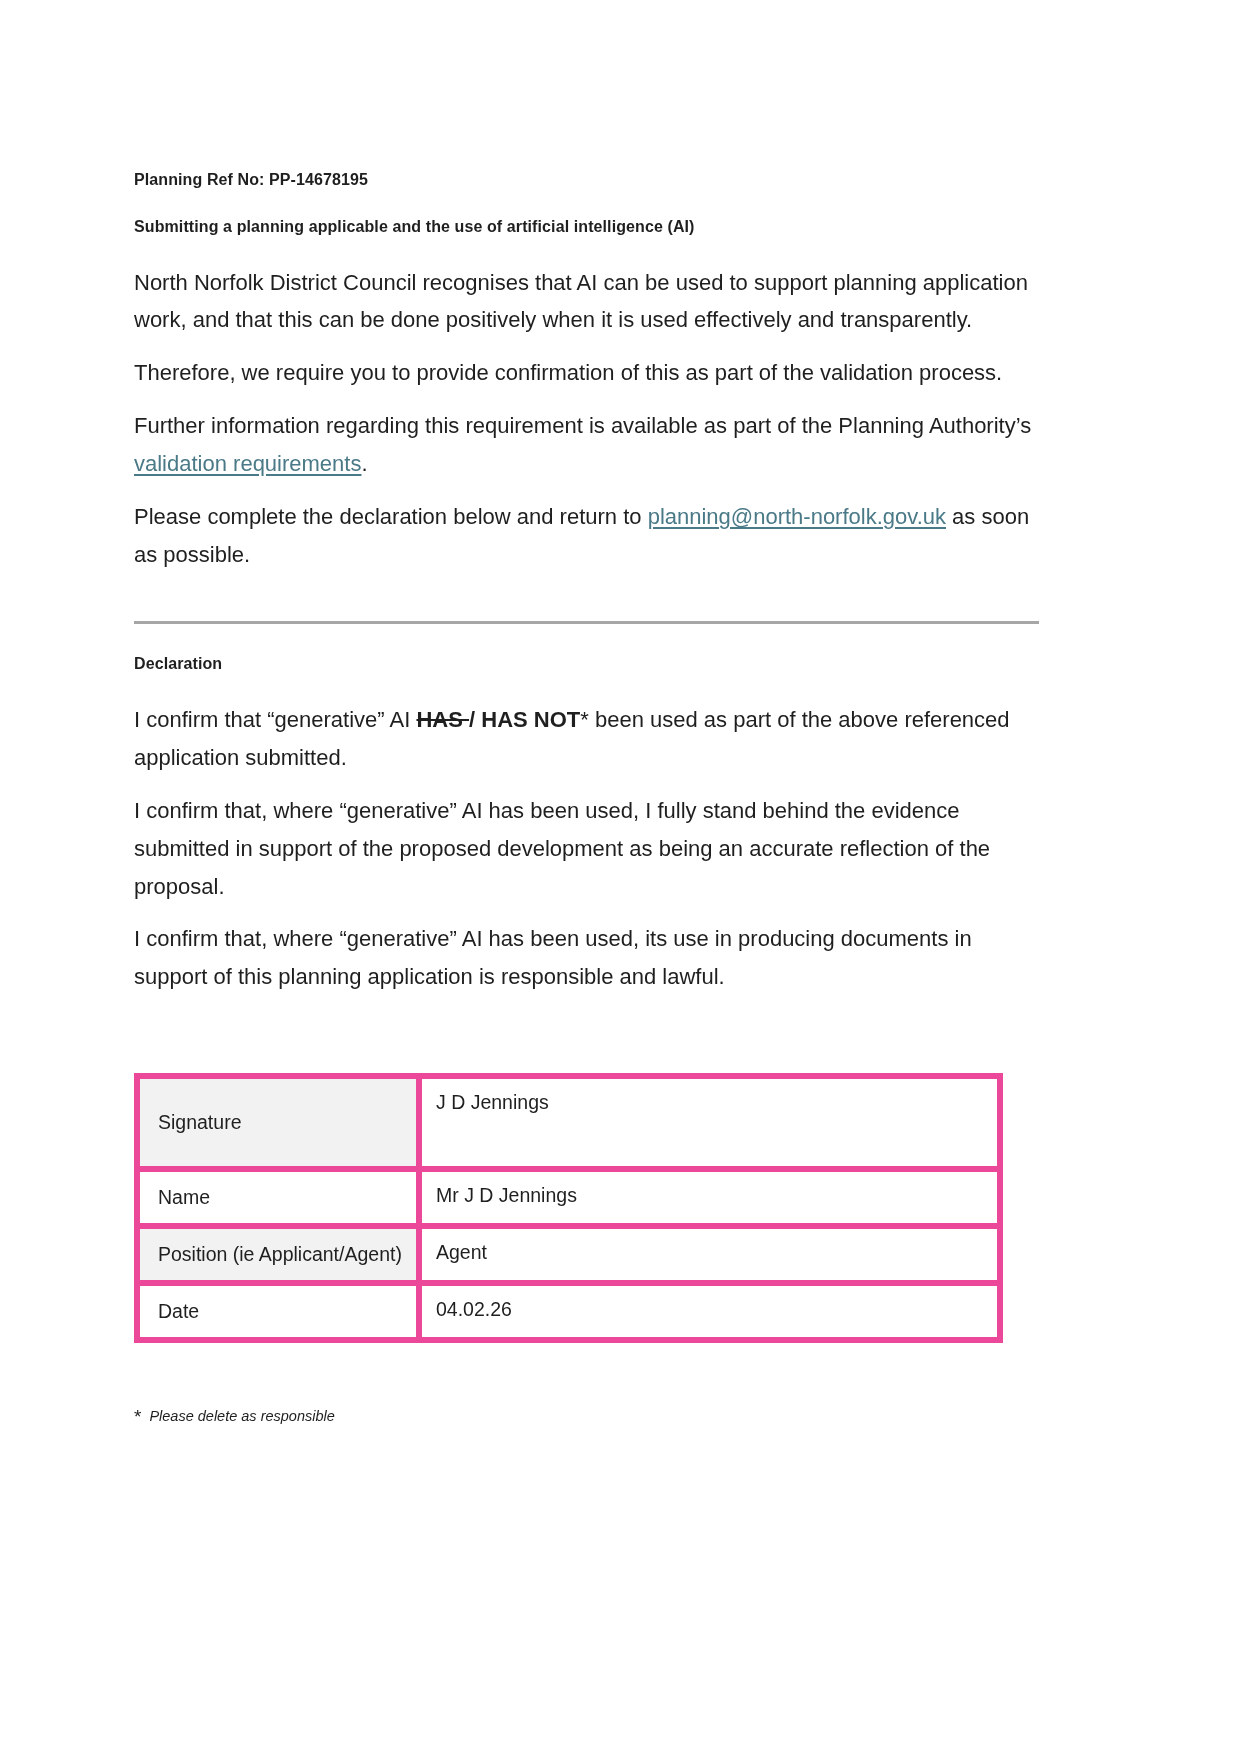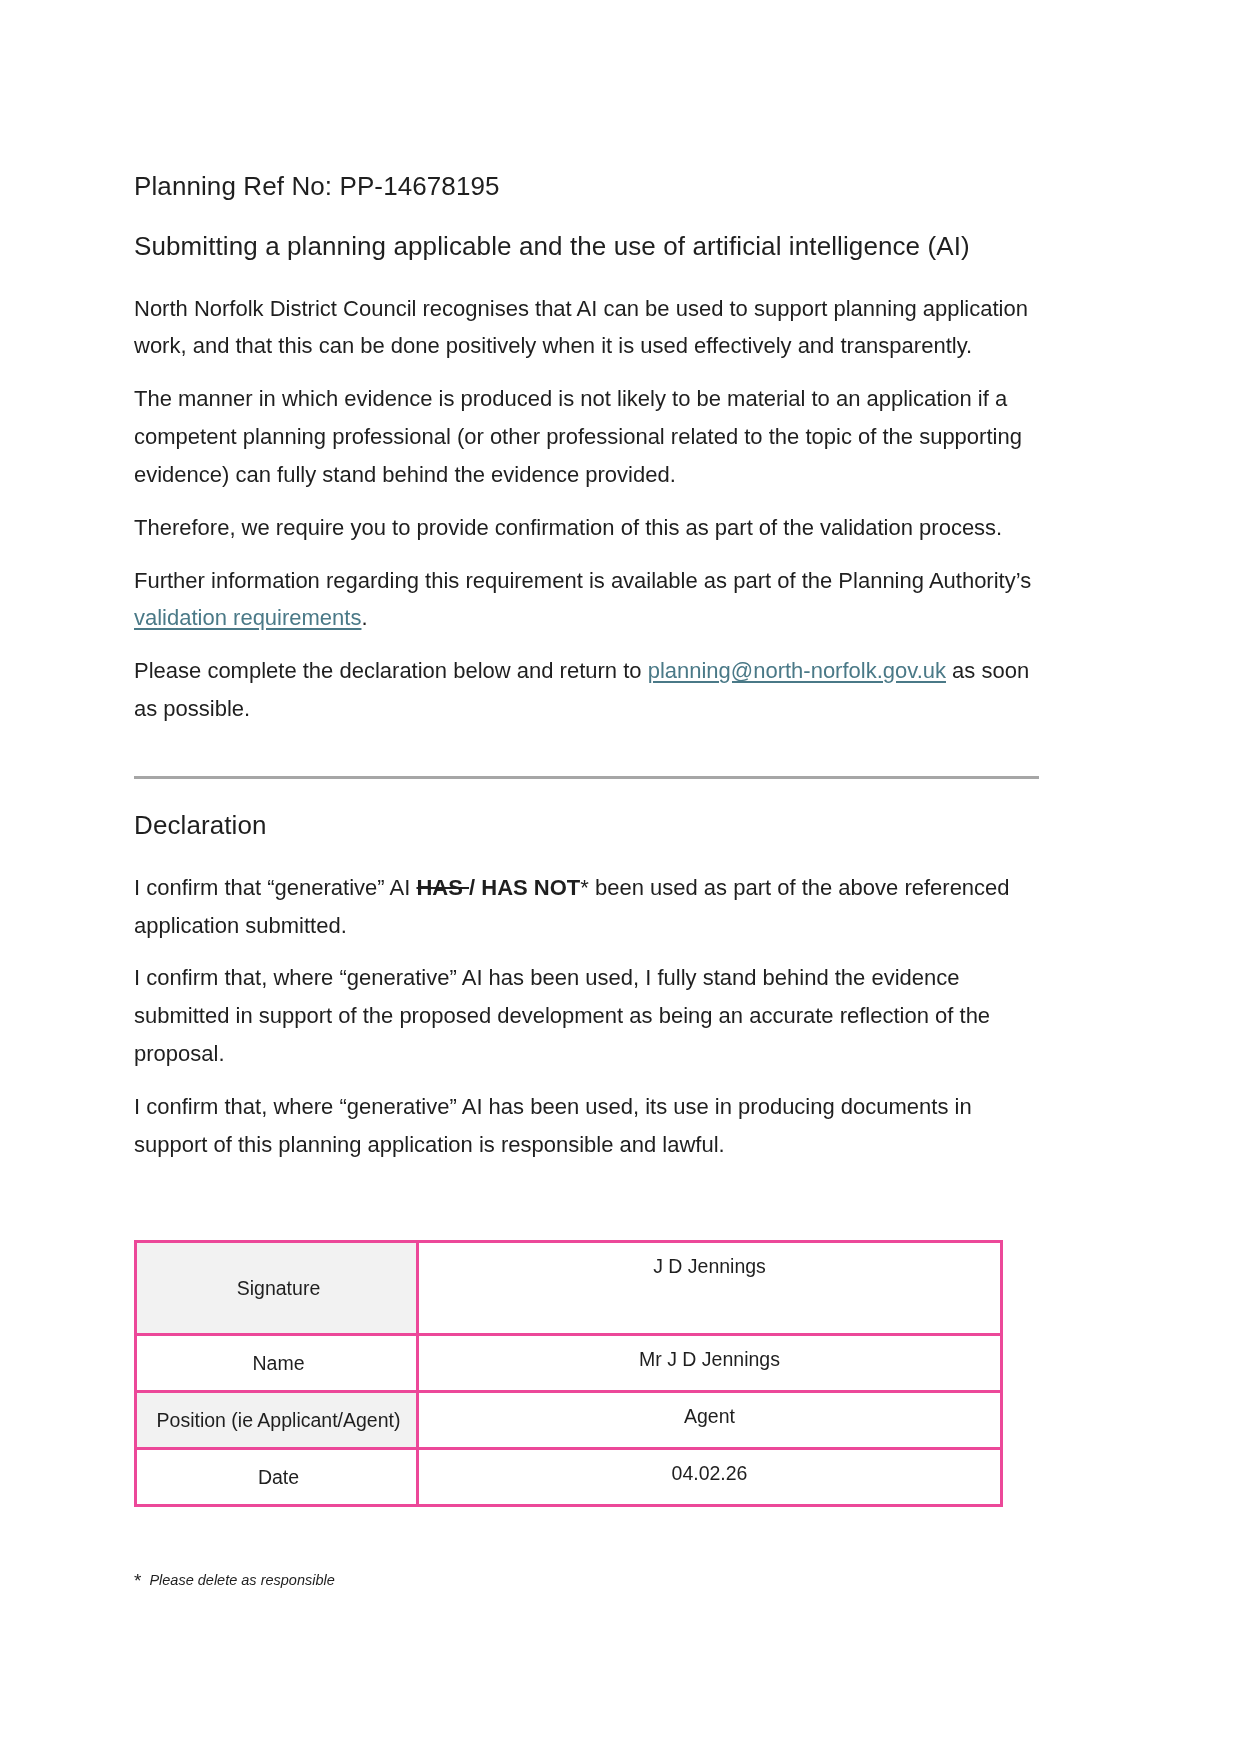--- a/index.html
+++ b/index.html
@@ -8,22 +8,22 @@
     background: #ffffff;
     font-family: "Liberation Sans", "DejaVu Sans", sans-serif;
     color: #1f1f1f;
   }
   .page {
     width: 1241px; height: 1754px;
     padding: 170px 202px 0 134px;
     overflow: hidden;
   }
   .ref-heading, .doc-title, .section-heading {
-    font-size: 26px;
-    font-weight: 400;
+    font-size: 16px;
+    font-weight: 700;
     line-height: 1.3;
     margin: 0 0 26px 0;
     letter-spacing: 0.1px;
   }
   p.body-text {
     font-size: 22px;
     line-height: 1.72;
     margin: 0 0 15px 0;
   }
   a.doc-link {
@@ -45,25 +45,24 @@
     background: #a6a6a6;
     margin: 48px 0 30px 0;
   }
   table.decl-table {
     border-collapse: collapse;
     width: 869px;
     margin-top: 77px;
     table-layout: fixed;
   }
   table.decl-table td {
-    border: 3px solid #ec4899;
+    border: 6px solid #ec4899;
     font-size: 19.5px;
     padding: 10px 14px;
     vertical-align: middle;
-    text-align: center;
   }
   table.decl-table td.label-cell { width: 282px; padding-left: 18px; }
   table.decl-table td.value-cell { vertical-align: top; padding-top: 12px; }
   table.decl-table tr.shaded td.label-cell { background: #f2f2f2; }
   table.decl-table tr.row-signature { height: 93px; }
   table.decl-table tr.row-regular { height: 57px; }
   .footnote {
     margin-top: 63px;
     font-size: 14.5px;
   }
@@ -79,21 +78,20 @@
 <body>
 
 <div class="page">
 
   <h1 class="ref-heading">Planning Ref No: PP-14678195</h1>
 
   <h2 class="doc-title">Submitting a planning applicable and the use of artificial intelligence (AI)</h2>
 
   <p class="body-text">North Norfolk District Council recognises that AI can be used to support planning application work, and that this can be done positively when it is used effectively and transparently.</p>
 
-  <p class="body-text">The manner in which evidence is produced is not likely to be material to an application if a competent planning professional (or other professional related to the topic of the supporting evidence) can fully stand behind the evidence provided.</p>
 
   <p class="body-text">Therefore, we require you to provide confirmation of this as part of the validation process.</p>
 
   <p class="body-text"><span>Further information regarding this requirement is available as part of the Planning Authority’s </span><a class="doc-link">validation requirements</a><span>.</span></p>
 
   <p class="body-text"><span>Please complete the declaration below and return to </span><a class="doc-link">planning@north-norfolk.gov.uk</a><span> as soon as possible.</span></p>
 
   <hr class="section-divider">
 
   <h2 class="section-heading">Declaration</h2>

